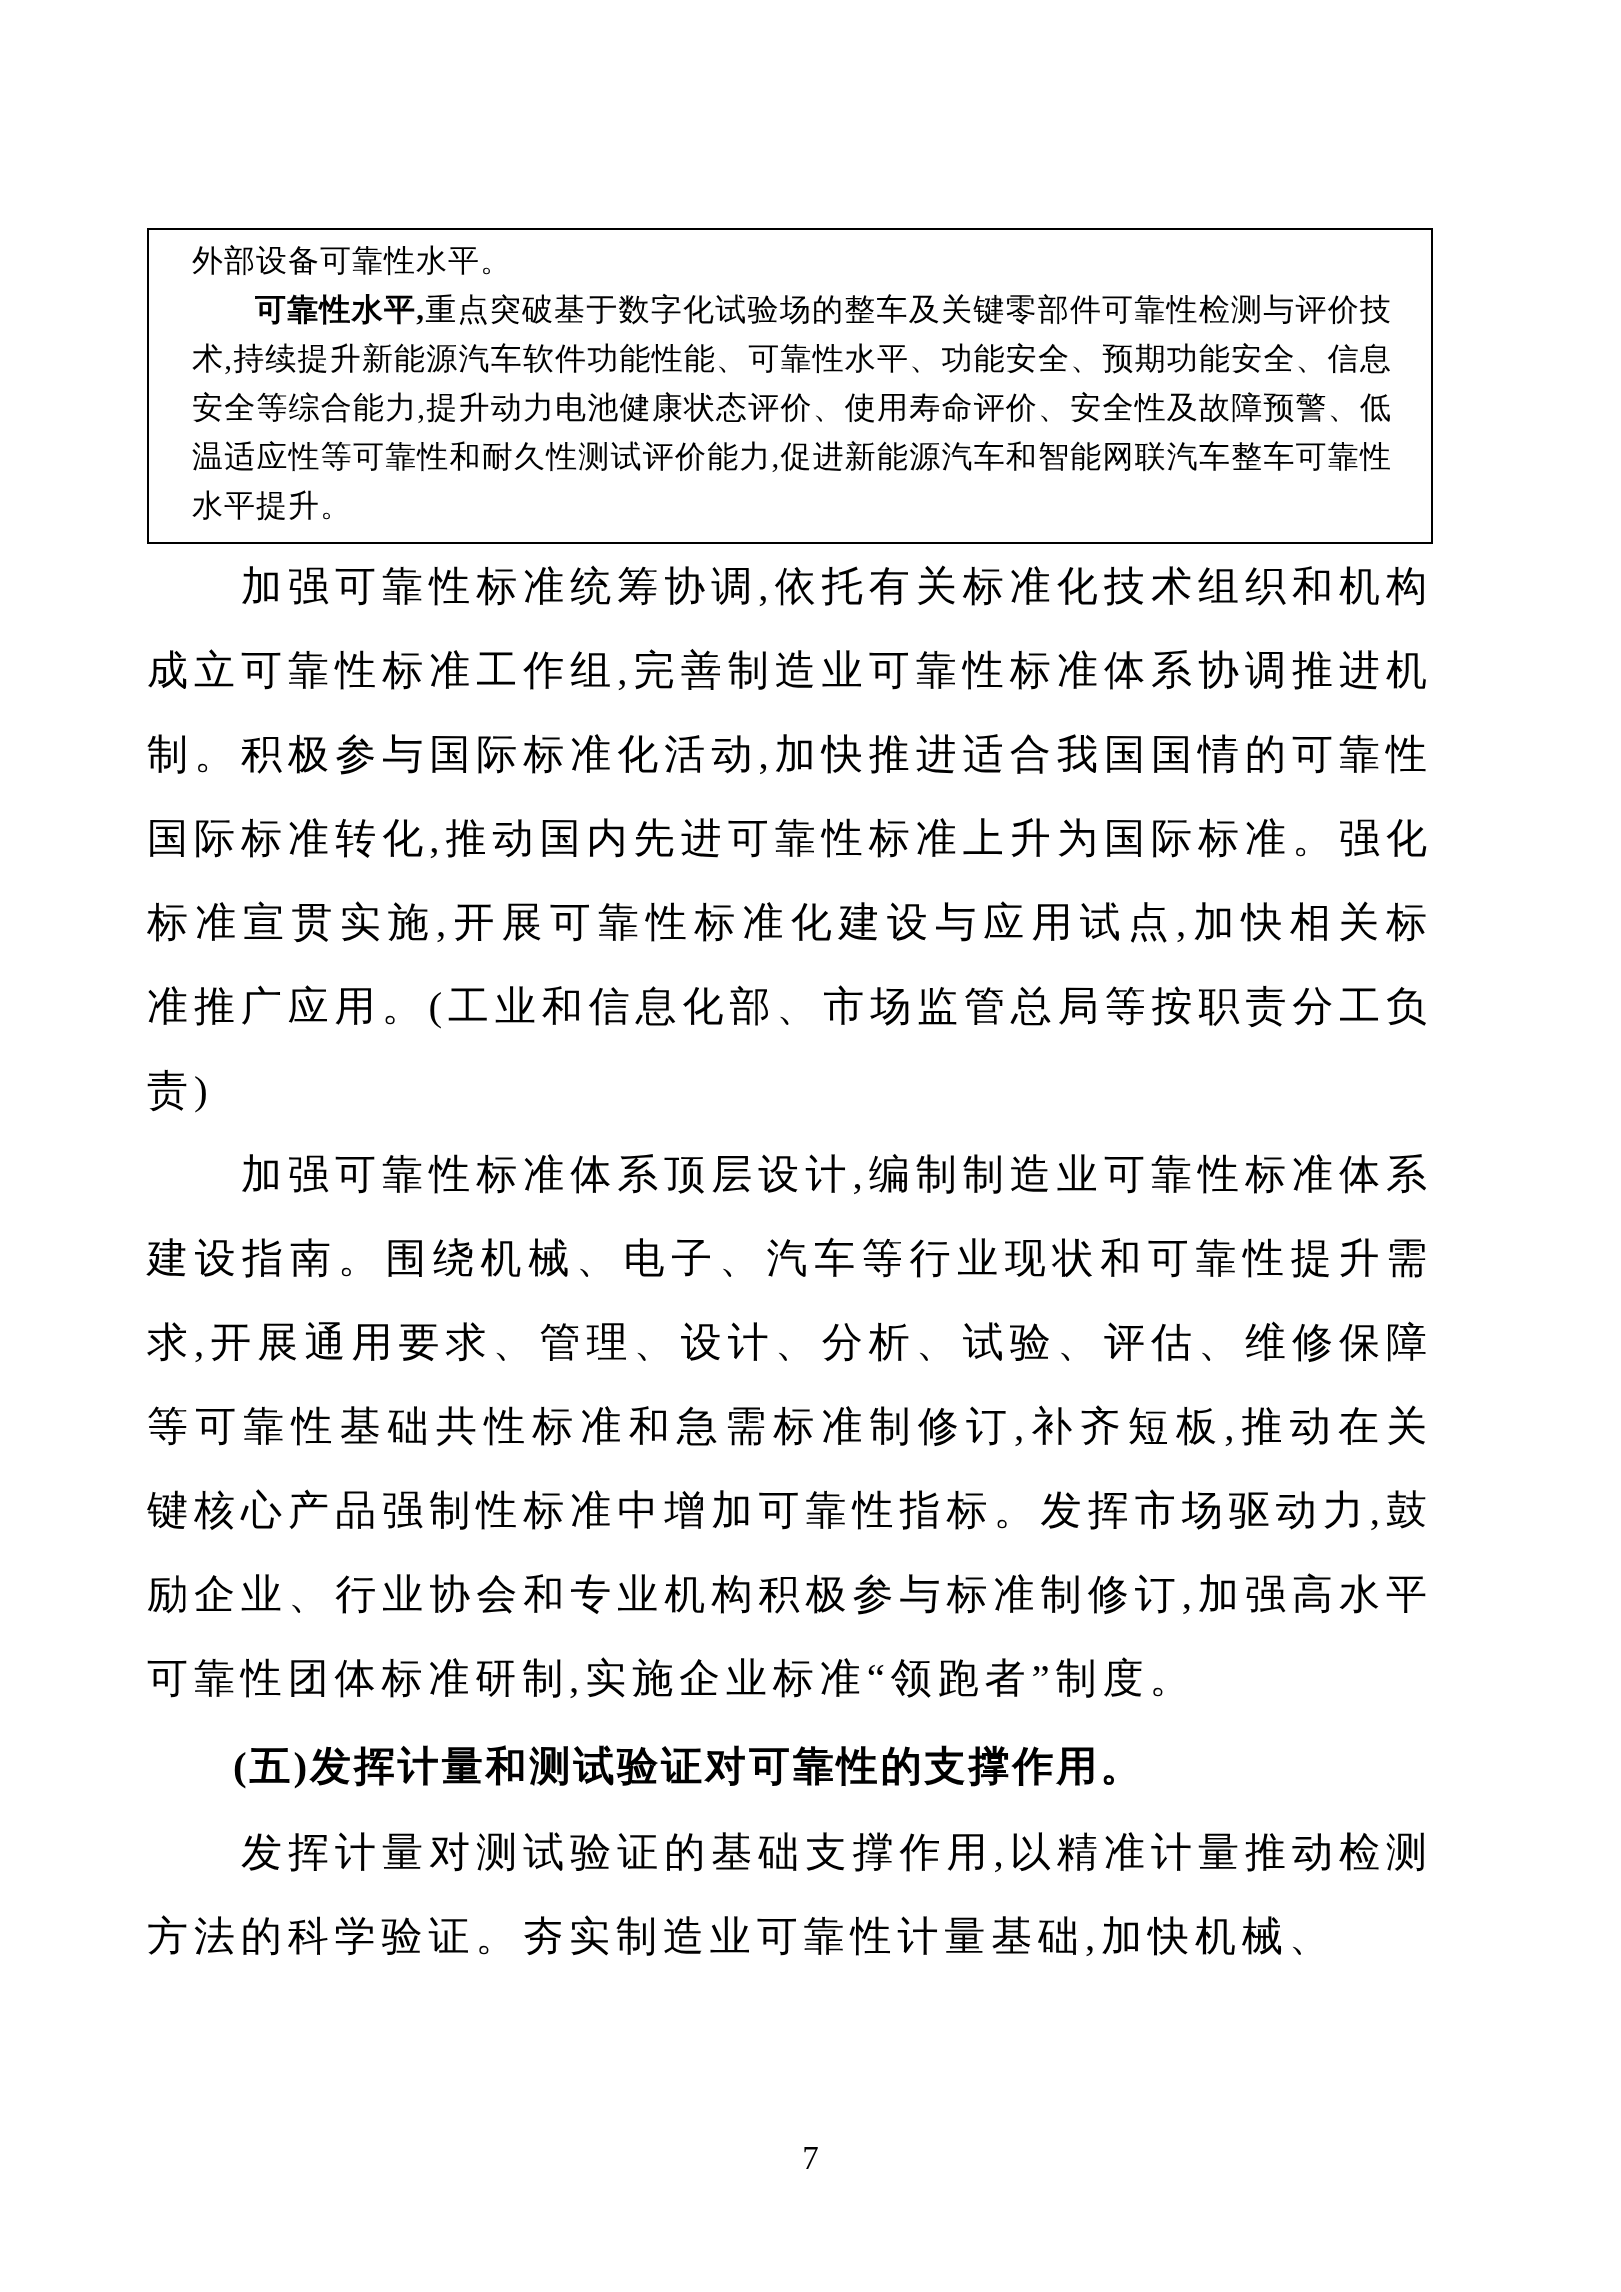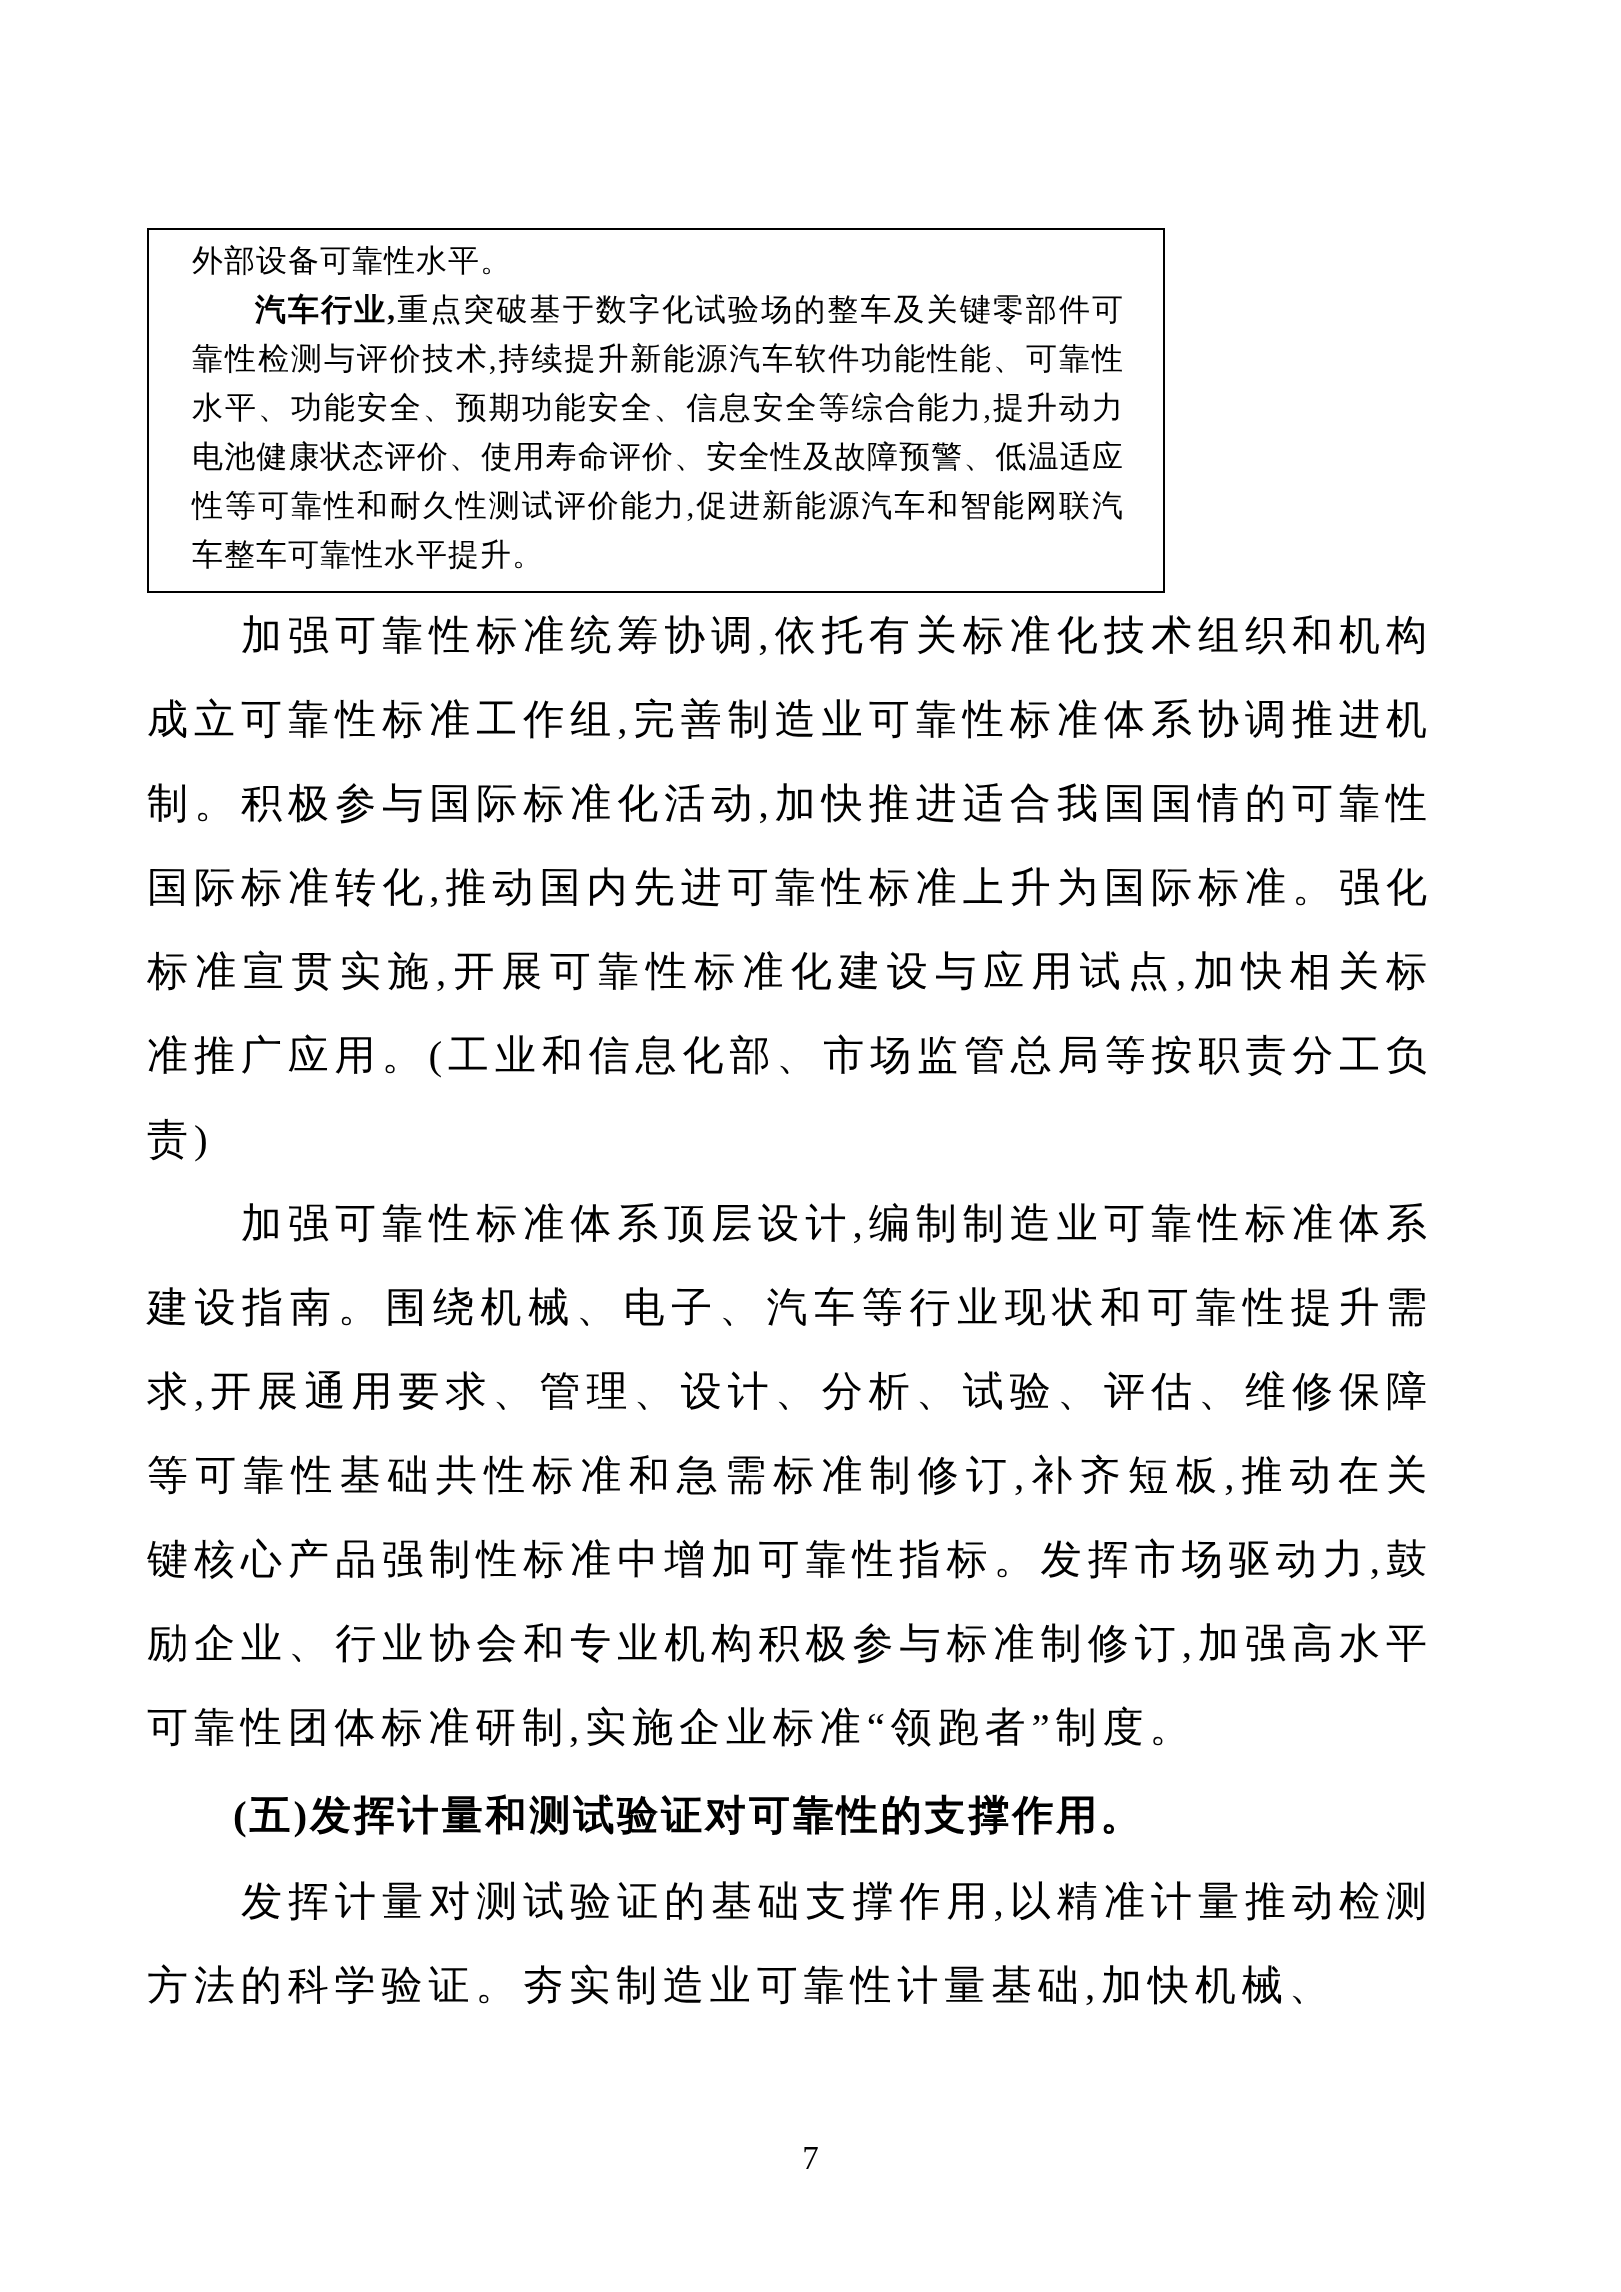--- a/index.html
+++ b/index.html
@@ -18,21 +18,21 @@
     box-sizing: border-box;
     padding: 228px 188px 0 147px;
     overflow: hidden;
   }
   .content {
     width: 1286px;
   }
   
   .callout {
     box-sizing: border-box;
-    width: 1018px;
+    width: 1286px;
     border: 2px solid #000000;
     padding: 5.9px 39px 11.8px 43px;
     font-size: 31px;
     line-height: 49px;
     letter-spacing: 1px;
     text-align: justify;
   }
   .callout p {
     margin: 0;
   }
@@ -72,21 +72,21 @@
   }
 </style>
 </head>
 <body>
 
 <div class="page">
   <div class="content">
 
     <div class="callout">
       <p>外部设备可靠性水平。</p>
-      <p class="indent2"><b>汽车行业,</b><span>重点突破基于数字化试验场的整车及关键零部件可靠性检测与评价技术,持续提升新能源汽车软件功能性能、可靠性水平、功能安全、预期功能安全、信息安全等综合能力,提升动力电池健康状态评价、使用寿命评价、安全性及故障预警、低温适应性等可靠性和耐久性测试评价能力,促进新能源汽车和智能网联汽车整车可靠性水平提升。</span></p>
+      <p class="indent2"><b>可靠性水平,</b><span>重点突破基于数字化试验场的整车及关键零部件可靠性检测与评价技术,持续提升新能源汽车软件功能性能、可靠性水平、功能安全、预期功能安全、信息安全等综合能力,提升动力电池健康状态评价、使用寿命评价、安全性及故障预警、低温适应性等可靠性和耐久性测试评价能力,促进新能源汽车和智能网联汽车整车可靠性水平提升。</span></p>
     </div>
 
 
     <p class="body-para">加强可靠性标准统筹协调,依托有关标准化技术组织和机构成立可靠性标准工作组,完善制造业可靠性标准体系协调推进机制。积极参与国际标准化活动,加快推进适合我国国情的可靠性国际标准转化,推动国内先进可靠性标准上升为国际标准。强化标准宣贯实施,开展可靠性标准化建设与应用试点,加快相关标准推广应用。(工业和信息化部、市场监管总局等按职责分工负责)</p>
 
     <p class="body-para">加强可靠性标准体系顶层设计,编制制造业可靠性标准体系建设指南。围绕机械、电子、汽车等行业现状和可靠性提升需求,开展通用要求、管理、设计、分析、试验、评估、维修保障等可靠性基础共性标准和急需标准制修订,补齐短板,推动在关键核心产品强制性标准中增加可靠性指标。发挥市场驱动力,鼓励企业、行业协会和专业机构积极参与标准制修订,加强高水平可靠性团体标准研制,实施企业标准“领跑者”制度。</p>
 
     <h2 class="sec-heading">(五)发挥计量和测试验证对可靠性的支撑作用。</h2>
 
     <p class="body-para">发挥计量对测试验证的基础支撑作用,以精准计量推动检测方法的科学验证。夯实制造业可靠性计量基础,加快机械、</p>

